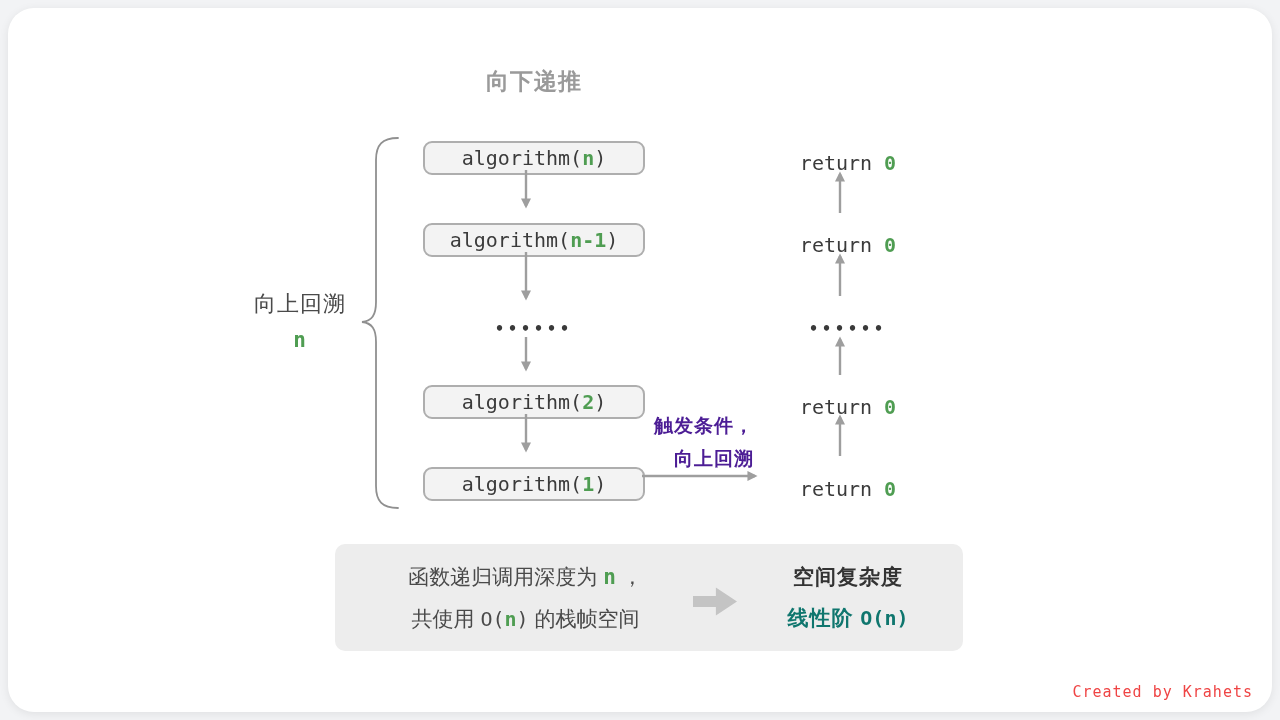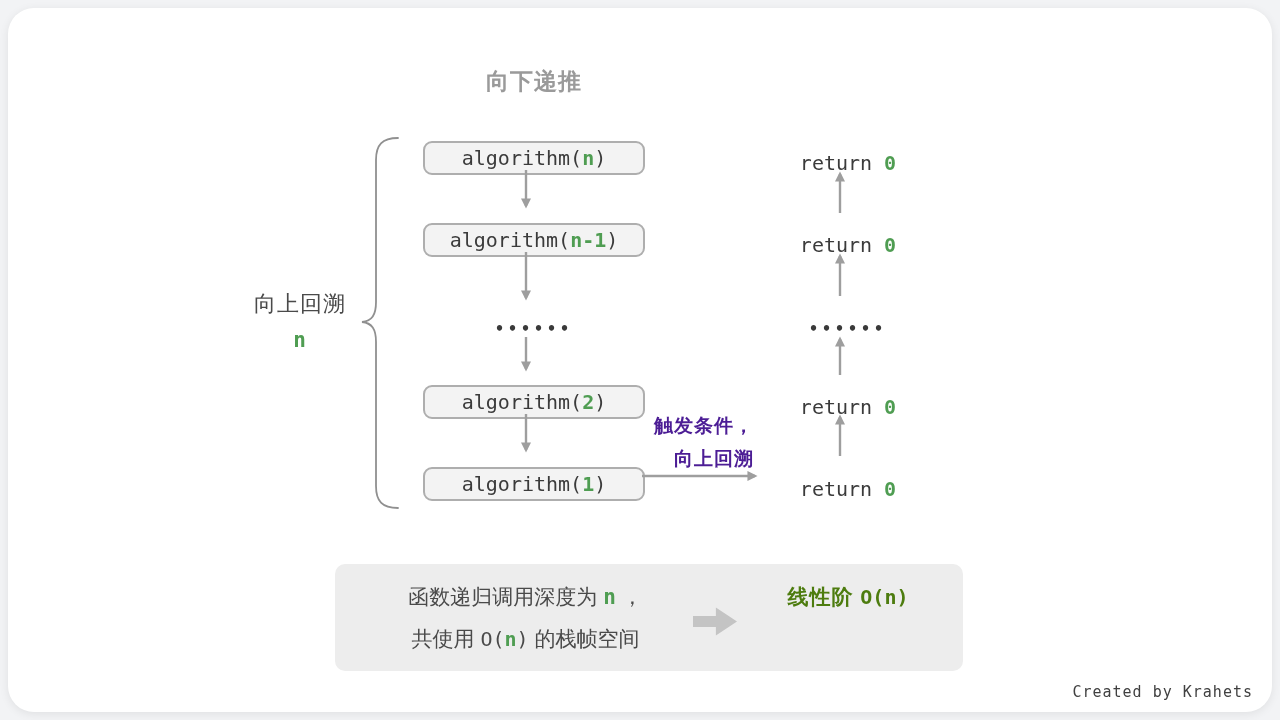--- a/index.html
+++ b/index.html
@@ -52,45 +52,45 @@
   .depth-var {
     display: block; margin-top: 9px;
     font-size: 21px; font-weight: bold; color: #4f9d52;
   }
   .trigger-label {
     left: 646px; top: 401px;
     font-size: 19px; font-weight: bold; color: #4c1d95;
     line-height: 33px; letter-spacing: 1px; text-align: right;
   }
   .summary-panel {
-    left: 327px; top: 556px; width: 628px; height: 107px;
+    left: 327px; top: 536px; width: 628px; height: 107px;
     background: #ededed; border-radius: 10px;
   }
   .sum-left {
     left: 18px; top: 12px; width: 345px; text-align: center;
     font-size: 21px; color: #4a4a4a; line-height: 41px;
   }
   .sum-left .green { color: #4f9d52; font-weight: bold; margin: 0 6px; }
   .sum-left .code { font-size: 20px; }
   .sum-left .green-in { color: #4f9d52; font-weight: bold; }
   .block-arrow {
     left: 358px; top: 42px; width: 44px; height: 31px;
     background: #c4c4c4;
     clip-path: polygon(0% 32%, 52% 32%, 52% 5%, 100% 50%, 52% 95%, 52% 68%, 0% 68%);
   }
   .sum-right {
     left: 412px; top: 12px; width: 202px; text-align: center;
     line-height: 41px;
   }
   .sum-right .title { font-size: 21px; font-weight: bold; color: #333333; letter-spacing: 1px; }
-  .sum-right .complexity { font-size: 21px; font-weight: bold; color: #4d7c0f; letter-spacing: 1px; }
+  .sum-right .complexity { font-size: 21px; font-weight: bold; color: #0f766e; letter-spacing: 1px; }
   .sum-right .bigo { font-size: 20px; letter-spacing: 0; }
   .credit {
     left: 1000px; top: 675px; width: 245px; text-align: right;
-    font-size: 15px; color: #404040; letter-spacing: 1px;
+    font-size: 15px; color: #ef4444; letter-spacing: 1px;
   }
   svg { display: block; }
 </style>
 </head>
 <body>
 
 <div class="card">
 
   <div class="abs col-header" style="left:416px; top:58px;">向下递推</div>
 
@@ -172,20 +172,21 @@
     <div class="abs sum-left">
       <div>
         <span>函数递归调用深度为</span><span class="green mono">n</span><span>，</span>
       </div>
       <div>
         <span>共使用</span>&nbsp;<span class="code mono">O(</span><span class="code mono green-in">n</span><span class="code mono">)</span>&nbsp;<span>的栈帧空间</span>
       </div>
     </div>
     <div class="abs block-arrow"></div>
     <div class="abs sum-right">
+      <div class="title">空间复杂度</div>
       <div class="complexity">
         <span>线性阶 </span><span class="bigo mono">O(n)</span>
       </div>
     </div>
   </div>
 
   <div class="abs credit mono">Created by Krahets</div>
 
 </div>
 

